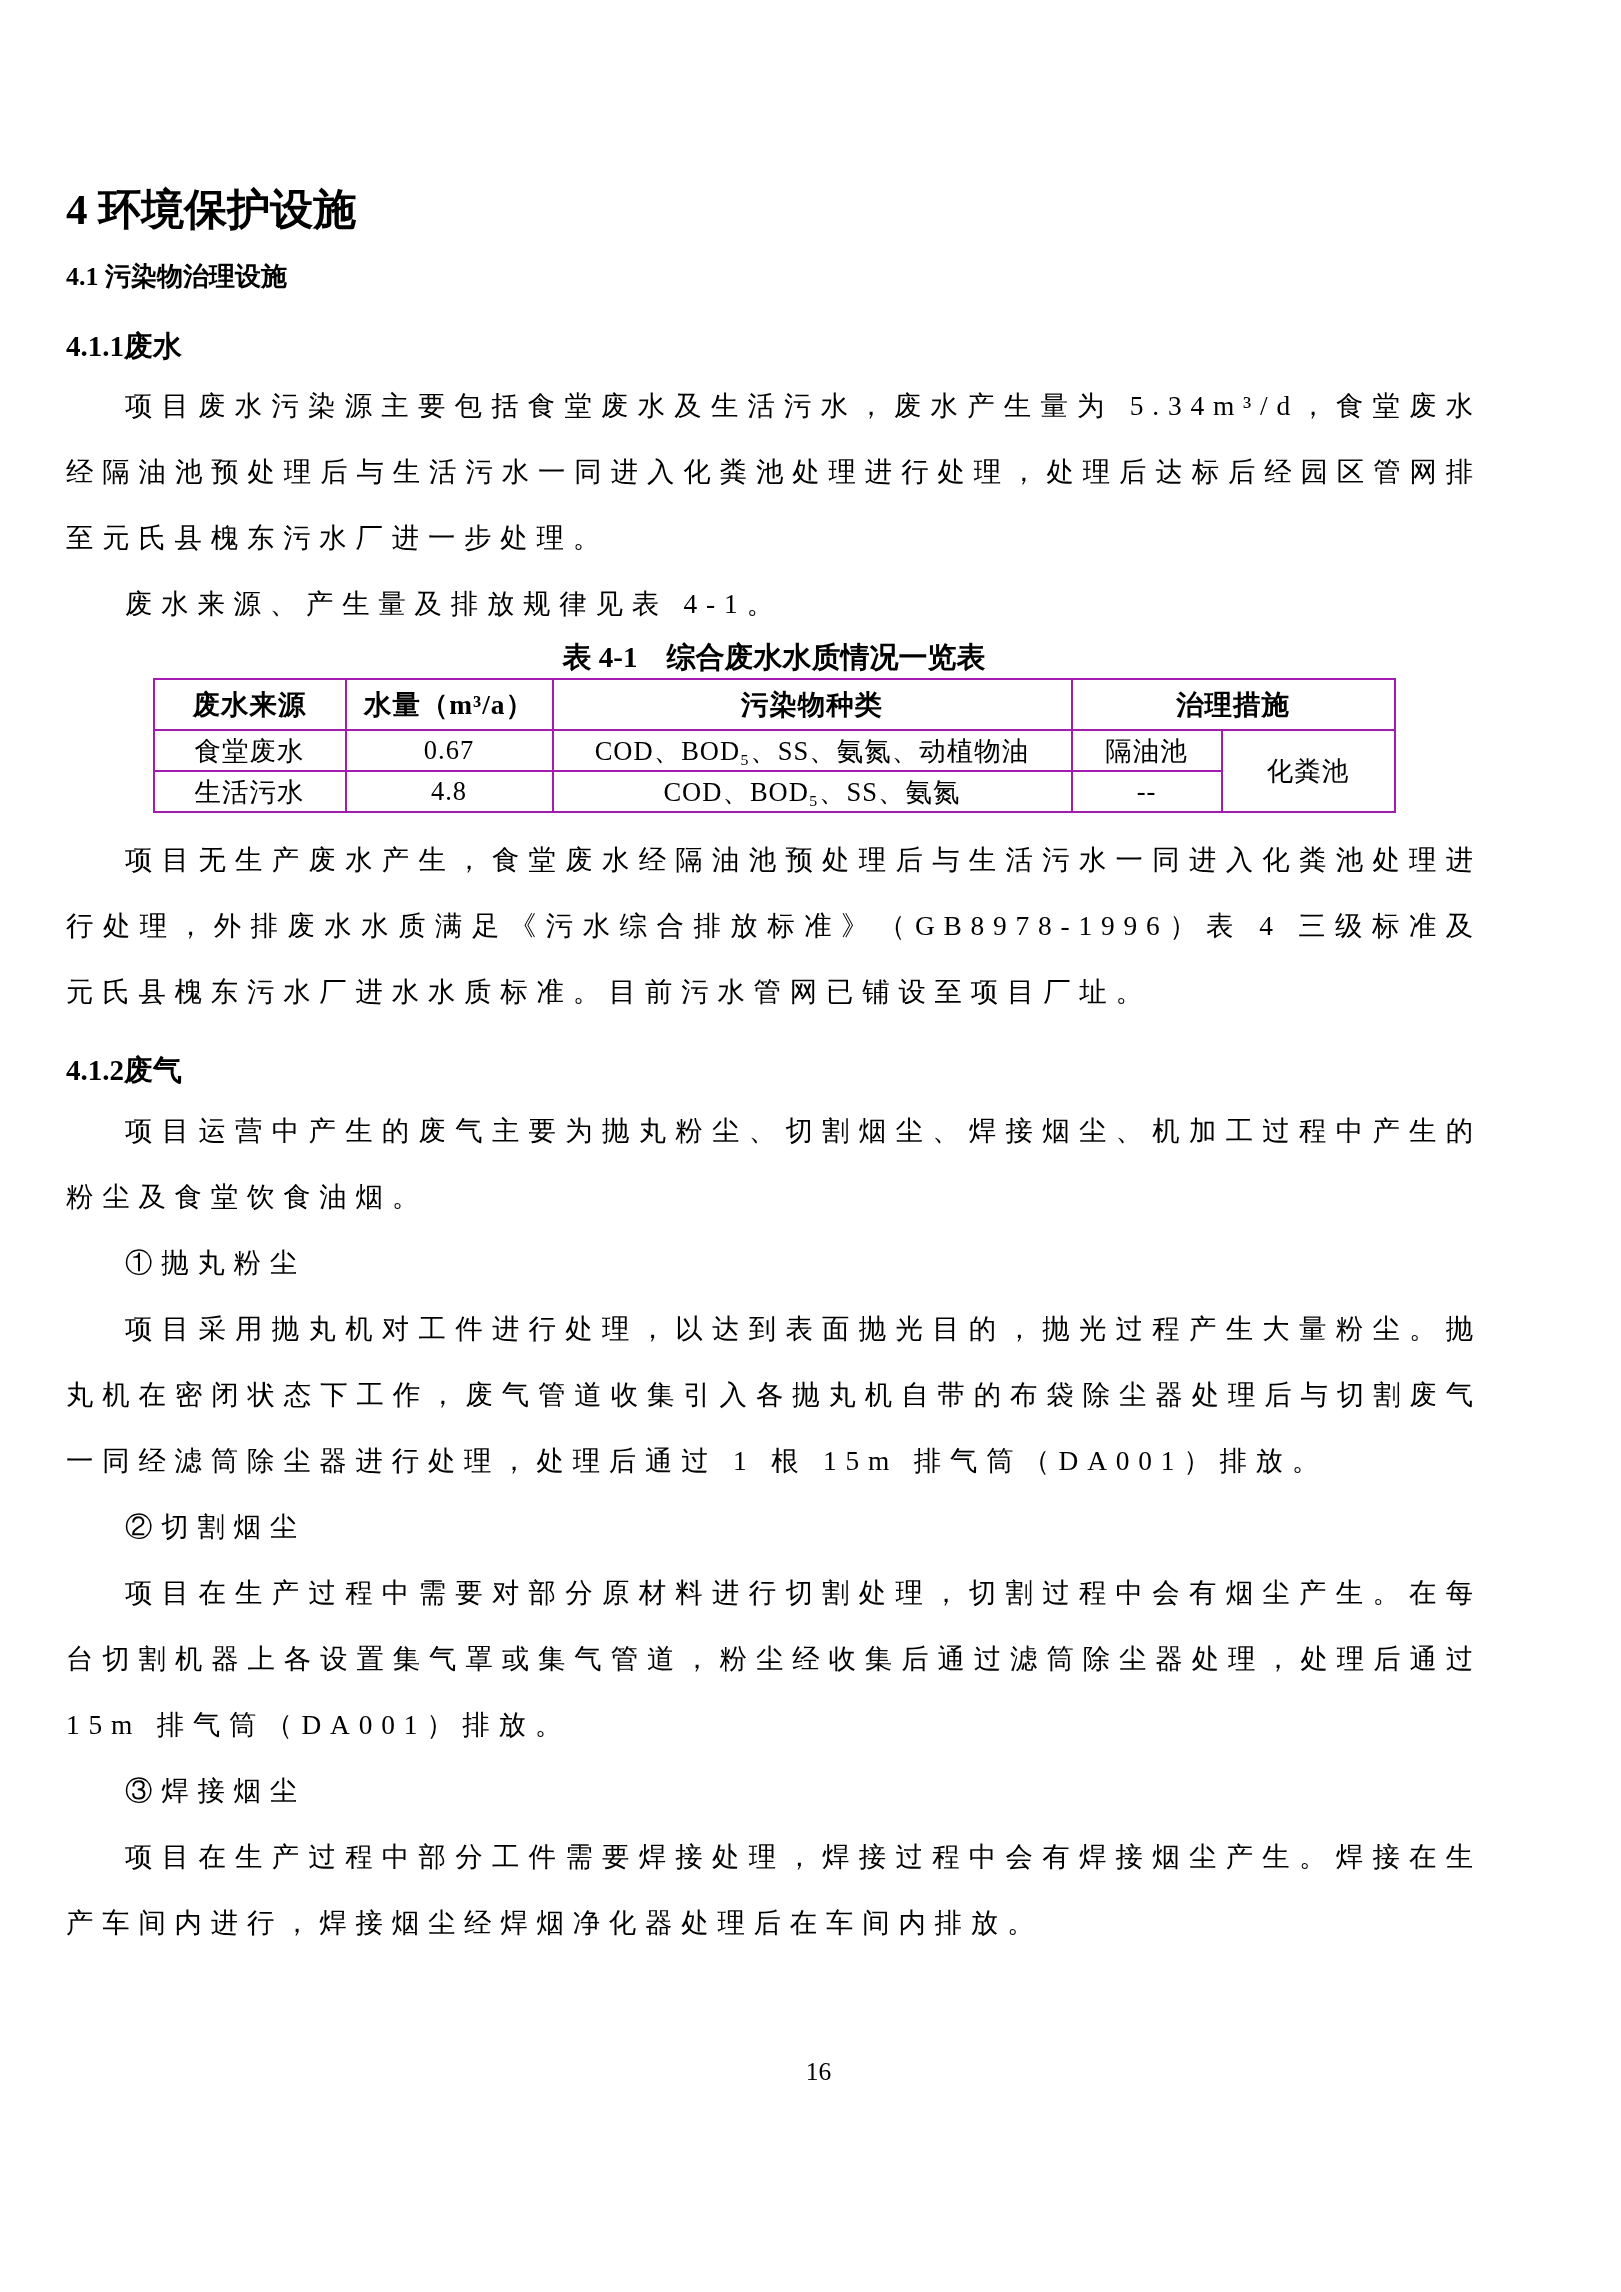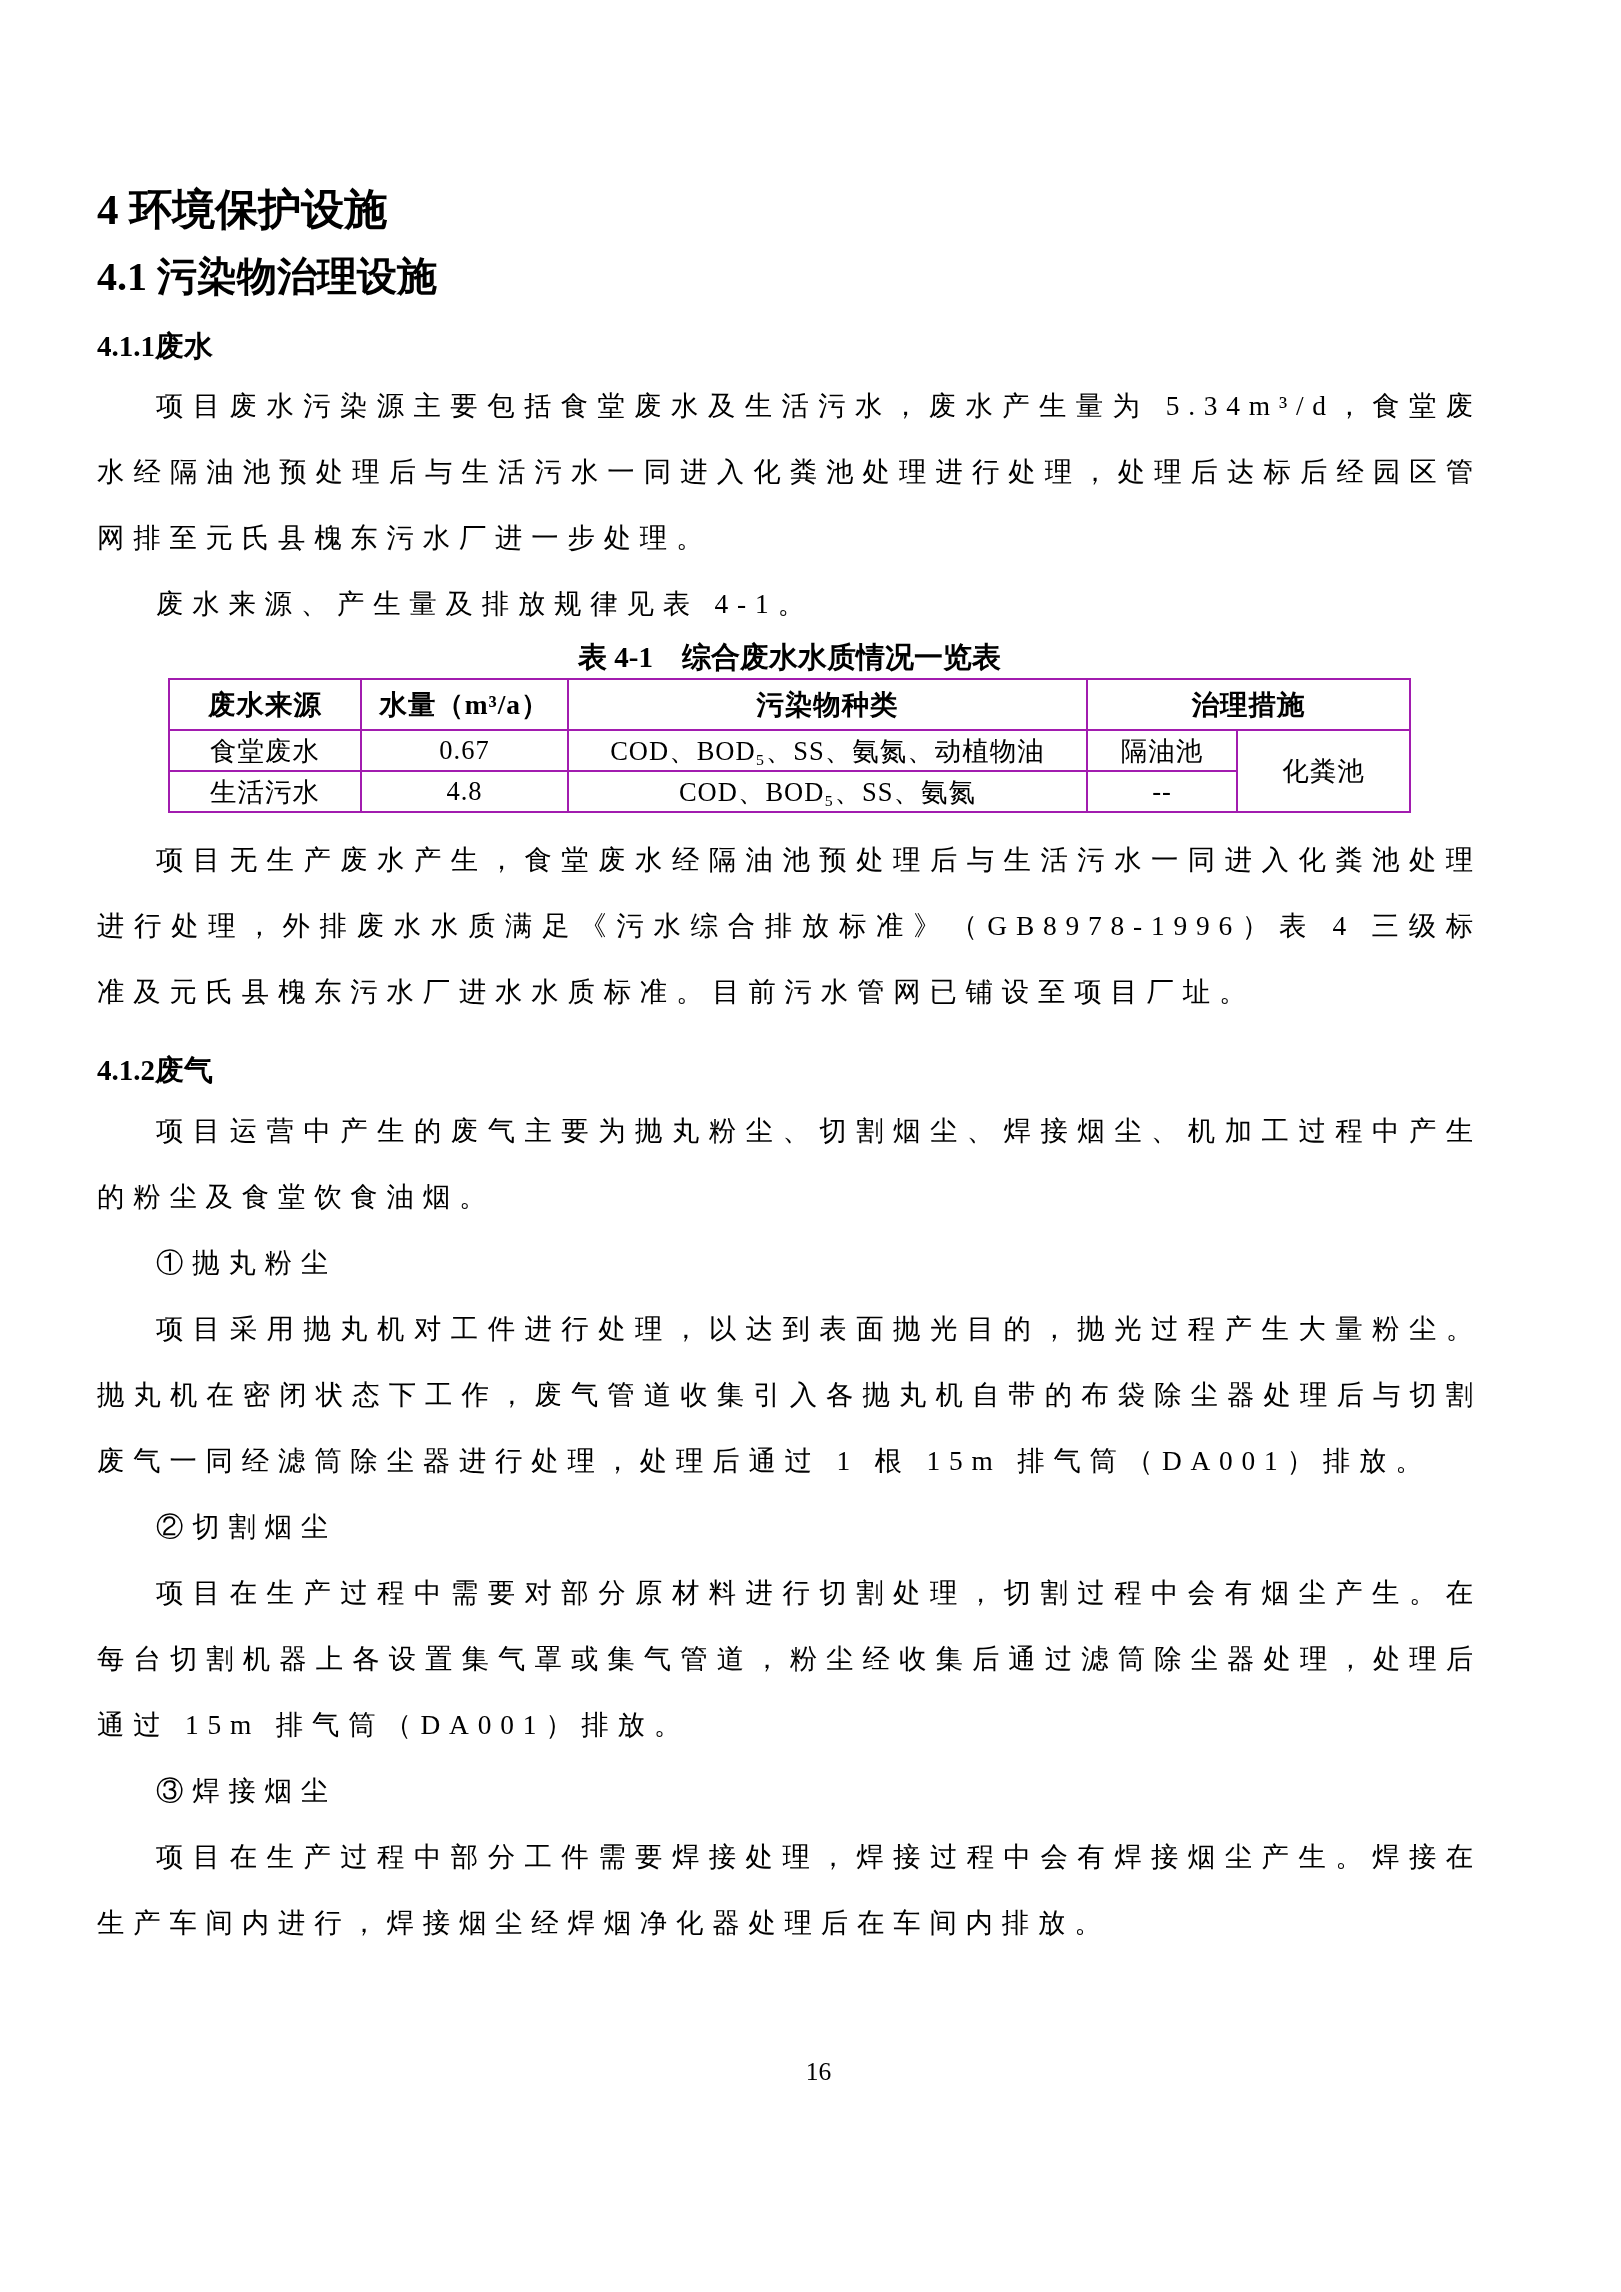--- a/index.html
+++ b/index.html
@@ -8,31 +8,31 @@
     background: #ffffff;
   }
   .page {
     position: relative;
     width: 1621px;
     height: 2293px;
     box-sizing: border-box;
     background: #ffffff;
     color: #000000;
     font-family: "Liberation Serif", "DejaVu Serif", serif;
-    padding: 184px 139px 0 97px;
+    padding: 184px 139px 0 66px;
     overflow: hidden;
   }
   .h1 {
     font-size: 43px;
     line-height: 51px;
     font-weight: bold;
     margin: 0 0 19.6px 0;
   }
   .h2 {
-    font-size: 40px;
+    font-size: 26px;
     line-height: 43px;
     font-weight: bold;
     margin: 0 0 29px 0;
   }
   .h3 {
     font-size: 29px;
     line-height: 39px;
     font-weight: bold;
     margin: 0 0 7.8px 0;
   }

